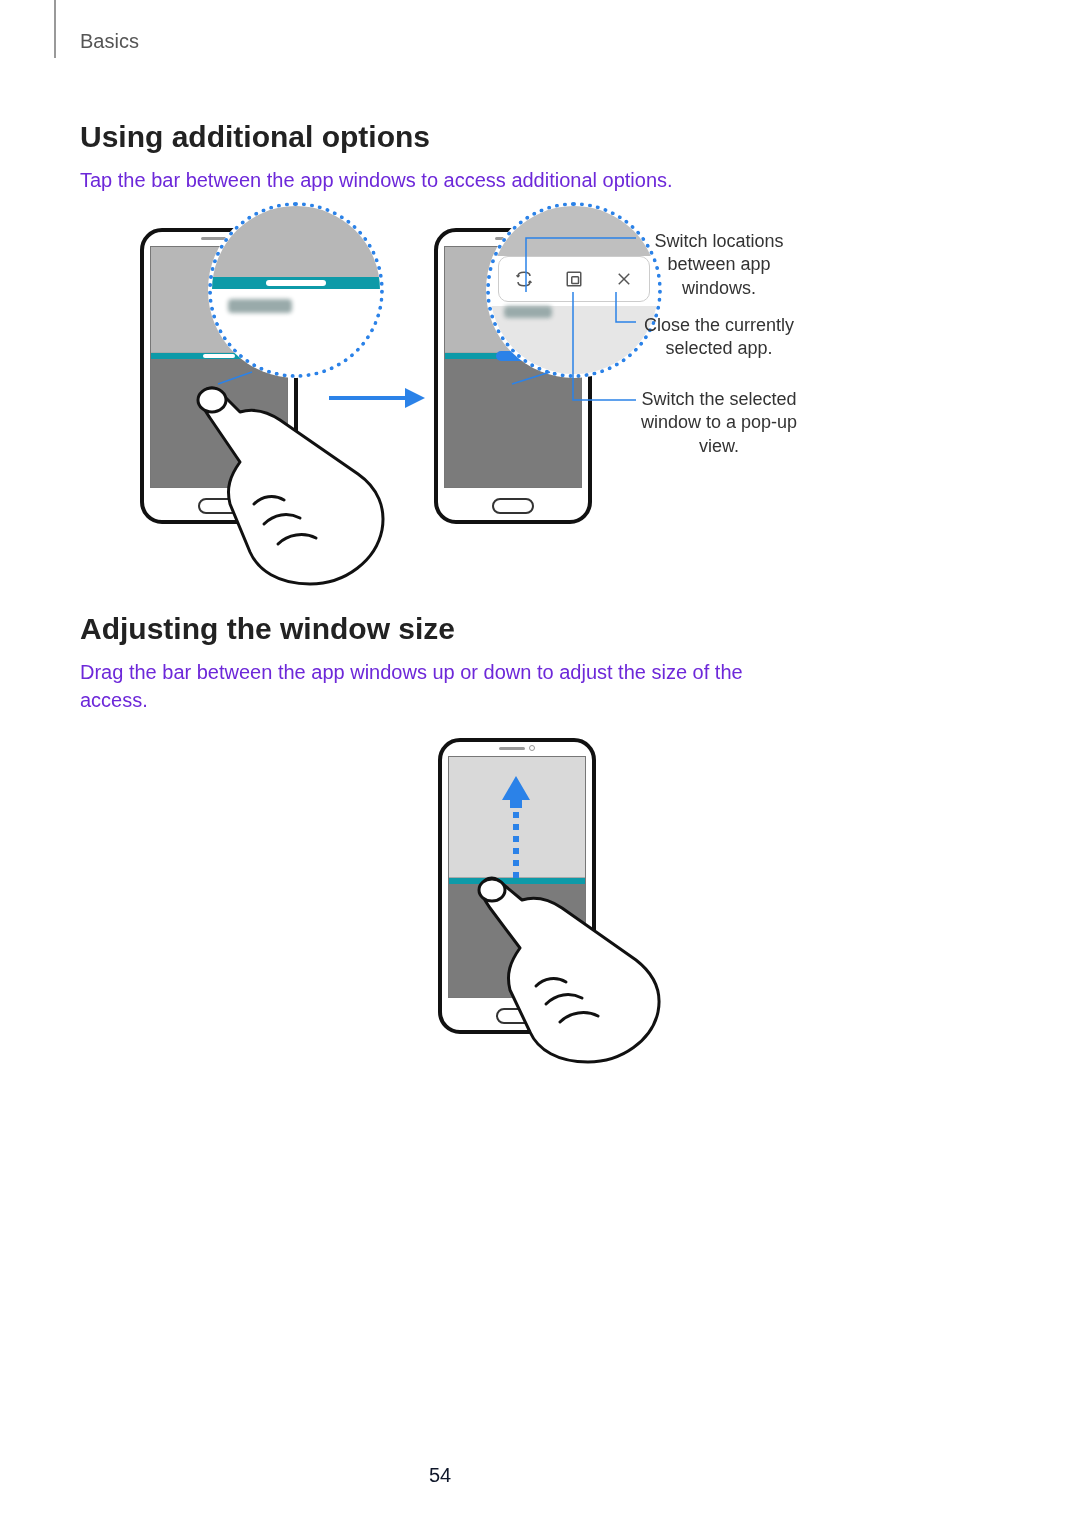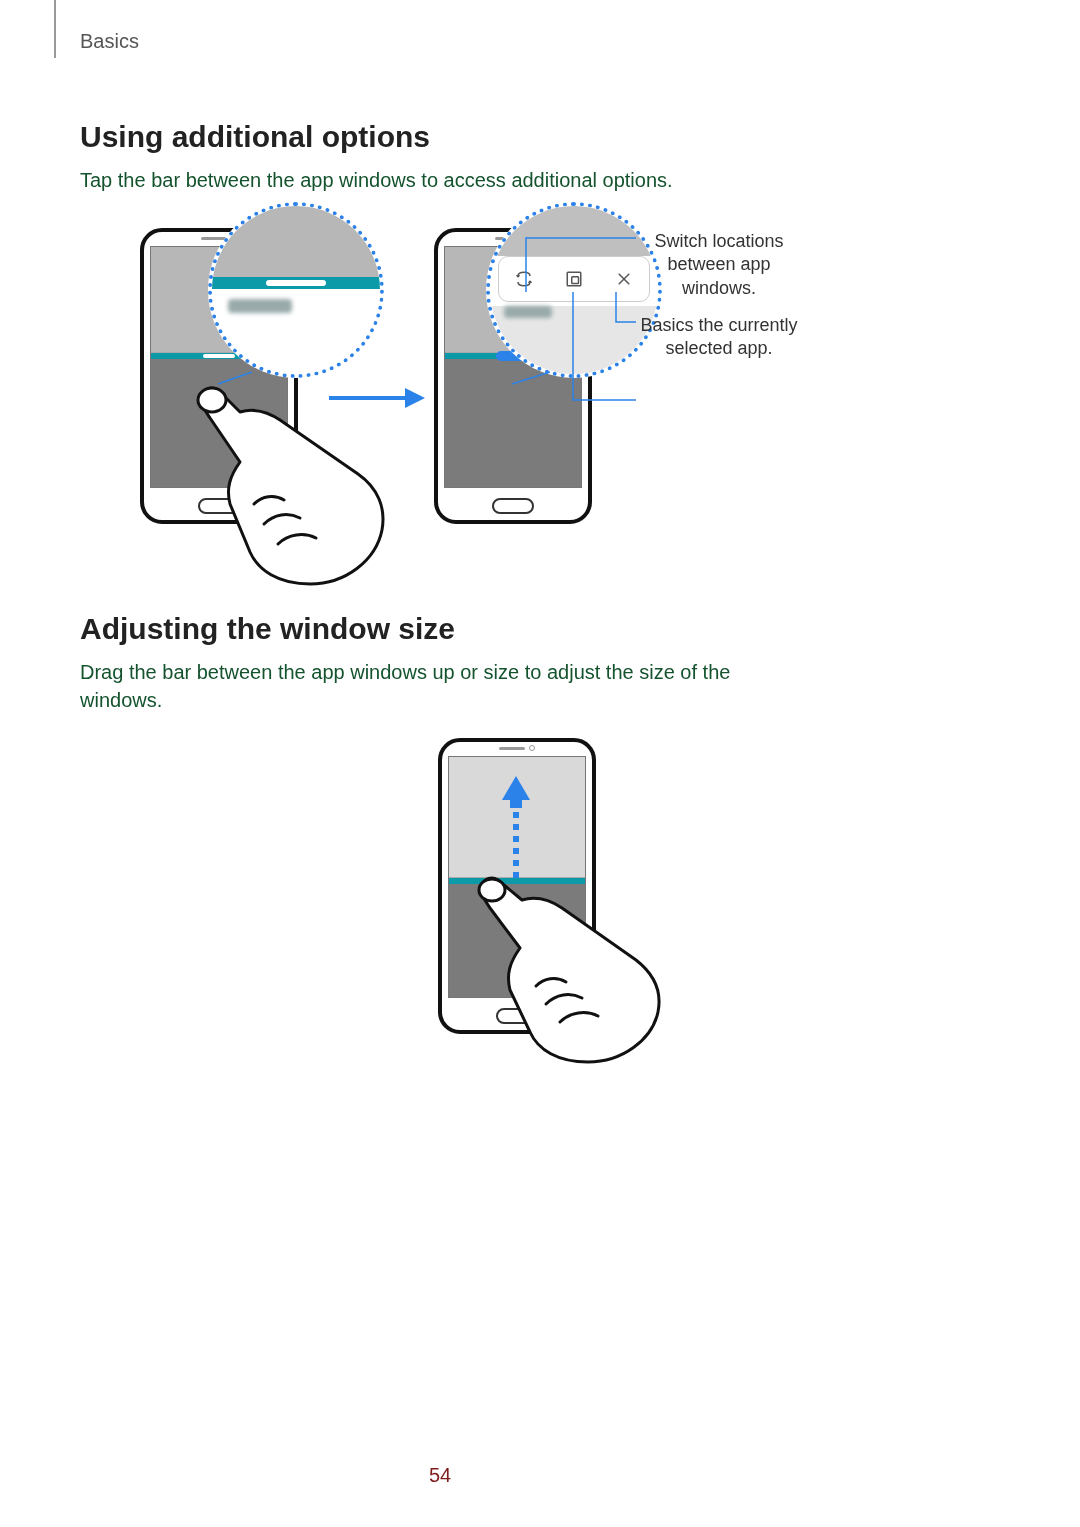--- a/index.html
+++ b/index.html
@@ -36,31 +36,31 @@
     font-size: 30px;
     color: #222;
     margin: 90px 0 12px 0;
   }
   .section-title.sec2 {
     margin-top: 28px;
   }
   .body-text {
     font-size: 20px;
     line-height: 1.4;
-    color: #14532d;
+    color: #6d28d9;
     margin: 0 0 20px 0;
   }
   .page-number {
     position: absolute;
     bottom: 40px;
     left: 0;
     width: 100%;
     text-align: center;
     font-size: 20px;
-    color: #7f1d1d;
+    color: #0f172a;
   }
 
   
   .figure1 {
     position: relative;
     height: 370px;
     margin-top: 10px;
     text-align: center;
   }
   .phone {
@@ -303,42 +303,43 @@
 
         <polyline points="536,78 536,108 556,108"></polyline>
 
         <line x1="172" y1="158" x2="138" y2="170"></line>
 
         <line x1="470" y1="158" x2="432" y2="170"></line>
       </g>
     </svg>
 
     <div class="callout co1">Switch locations between app windows.</div>
-    <div class="callout co2">Basics the currently selected app.</div>
+    <div class="callout co2">Close the currently selected app.</div>
+    <div class="callout co3">Switch the selected window to a pop-up view.</div>
 
     <div class="hand">
       <svg viewBox="0 0 230 210">
         <g stroke="#111" stroke-width="3" fill="#fff" stroke-linejoin="round" stroke-linecap="round">
           <path d="M58 6 C52 2 44 4 42 12 C40 20 46 28 50 34 L80 78
                    C70 92 66 104 70 120 L90 168
                    C98 186 118 200 150 200
                    C186 200 216 176 222 146
                    C226 124 218 104 198 90
                    L120 36 C108 28 94 24 80 28 Z"></path>
           <ellipse cx="52" cy="16" rx="14" ry="12"></ellipse>
           <path d="M94 120 C102 112 114 110 124 116"></path>
           <path d="M104 140 C114 130 128 128 140 134"></path>
           <path d="M118 160 C128 150 144 148 156 154"></path>
         </g>
       </svg>
     </div>
   </div>
 
   <h2 class="section-title sec2">Adjusting the window size</h2>
-  <p class="body-text">Drag the bar between the app windows up or size to adjust the size of the windows.</p>
+  <p class="body-text">Drag the bar between the app windows up or down to adjust the size of the access.</p>
 
   <div class="figure2">
     <div class="phone">
       <div class="topbar">
           <span class="sp"></span>
           <span class="cam"></span>
         </div>
       <div class="screen">
         <div class="upper" style="background:#d9d9d9;height:120px;"></div>
         <div class="divider">

